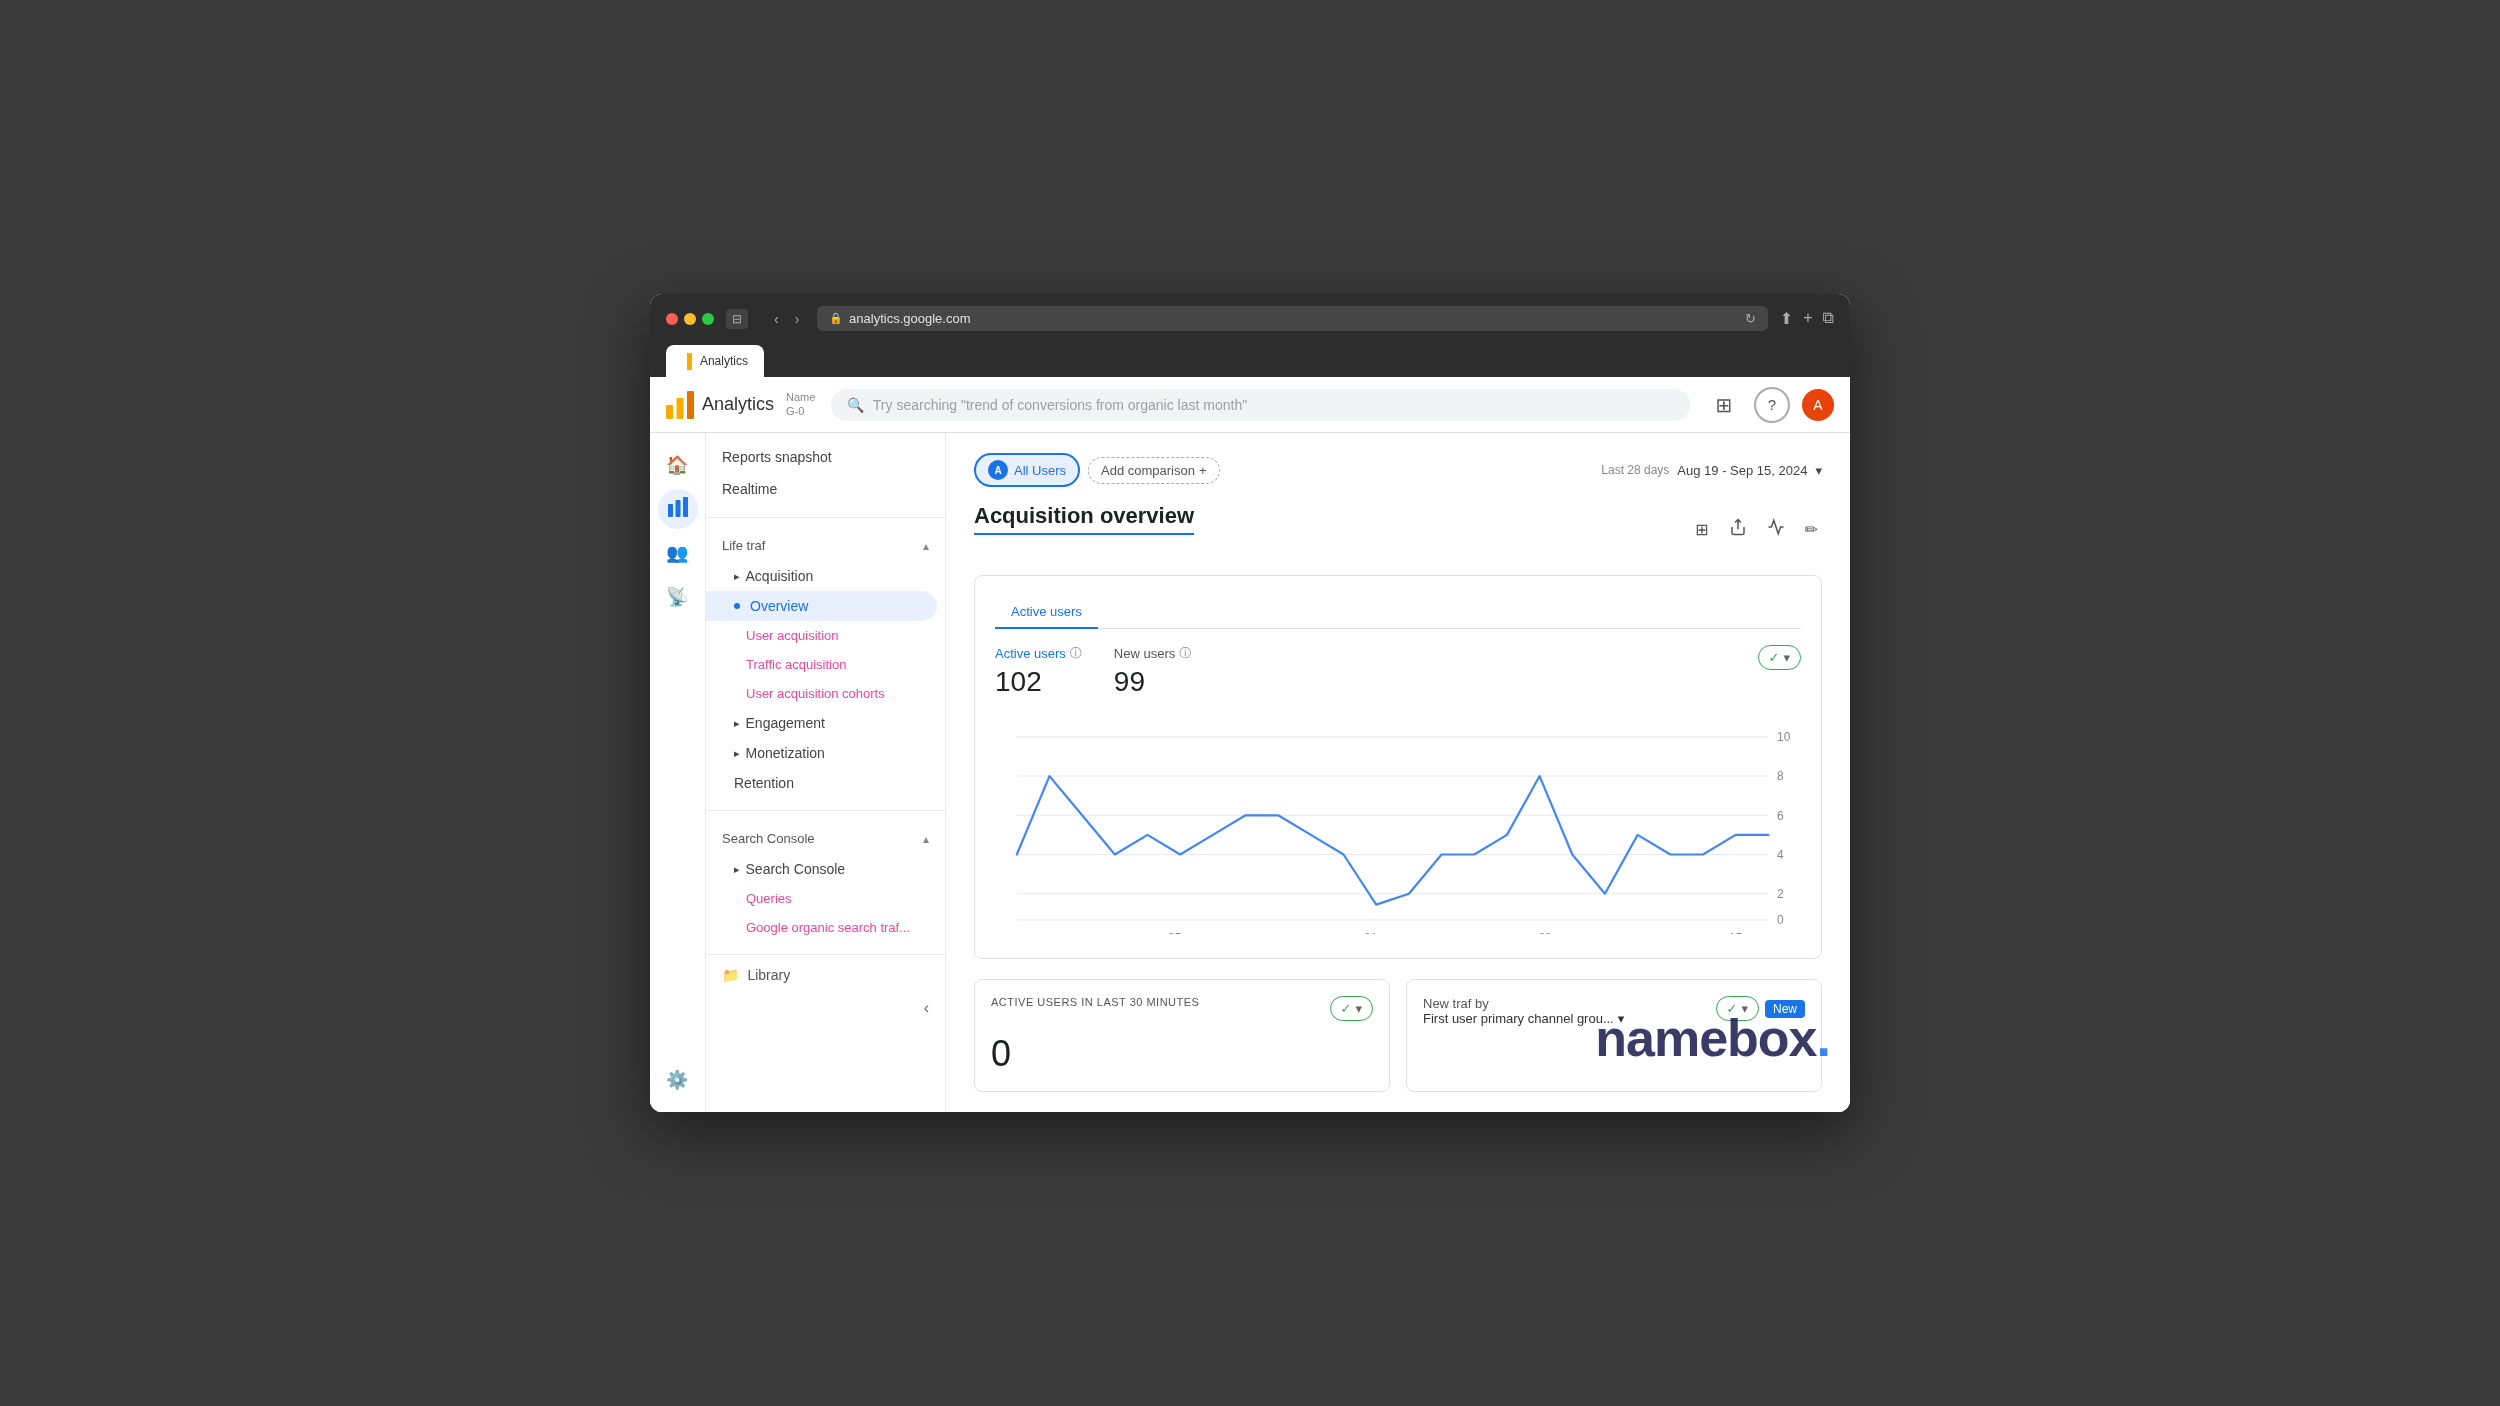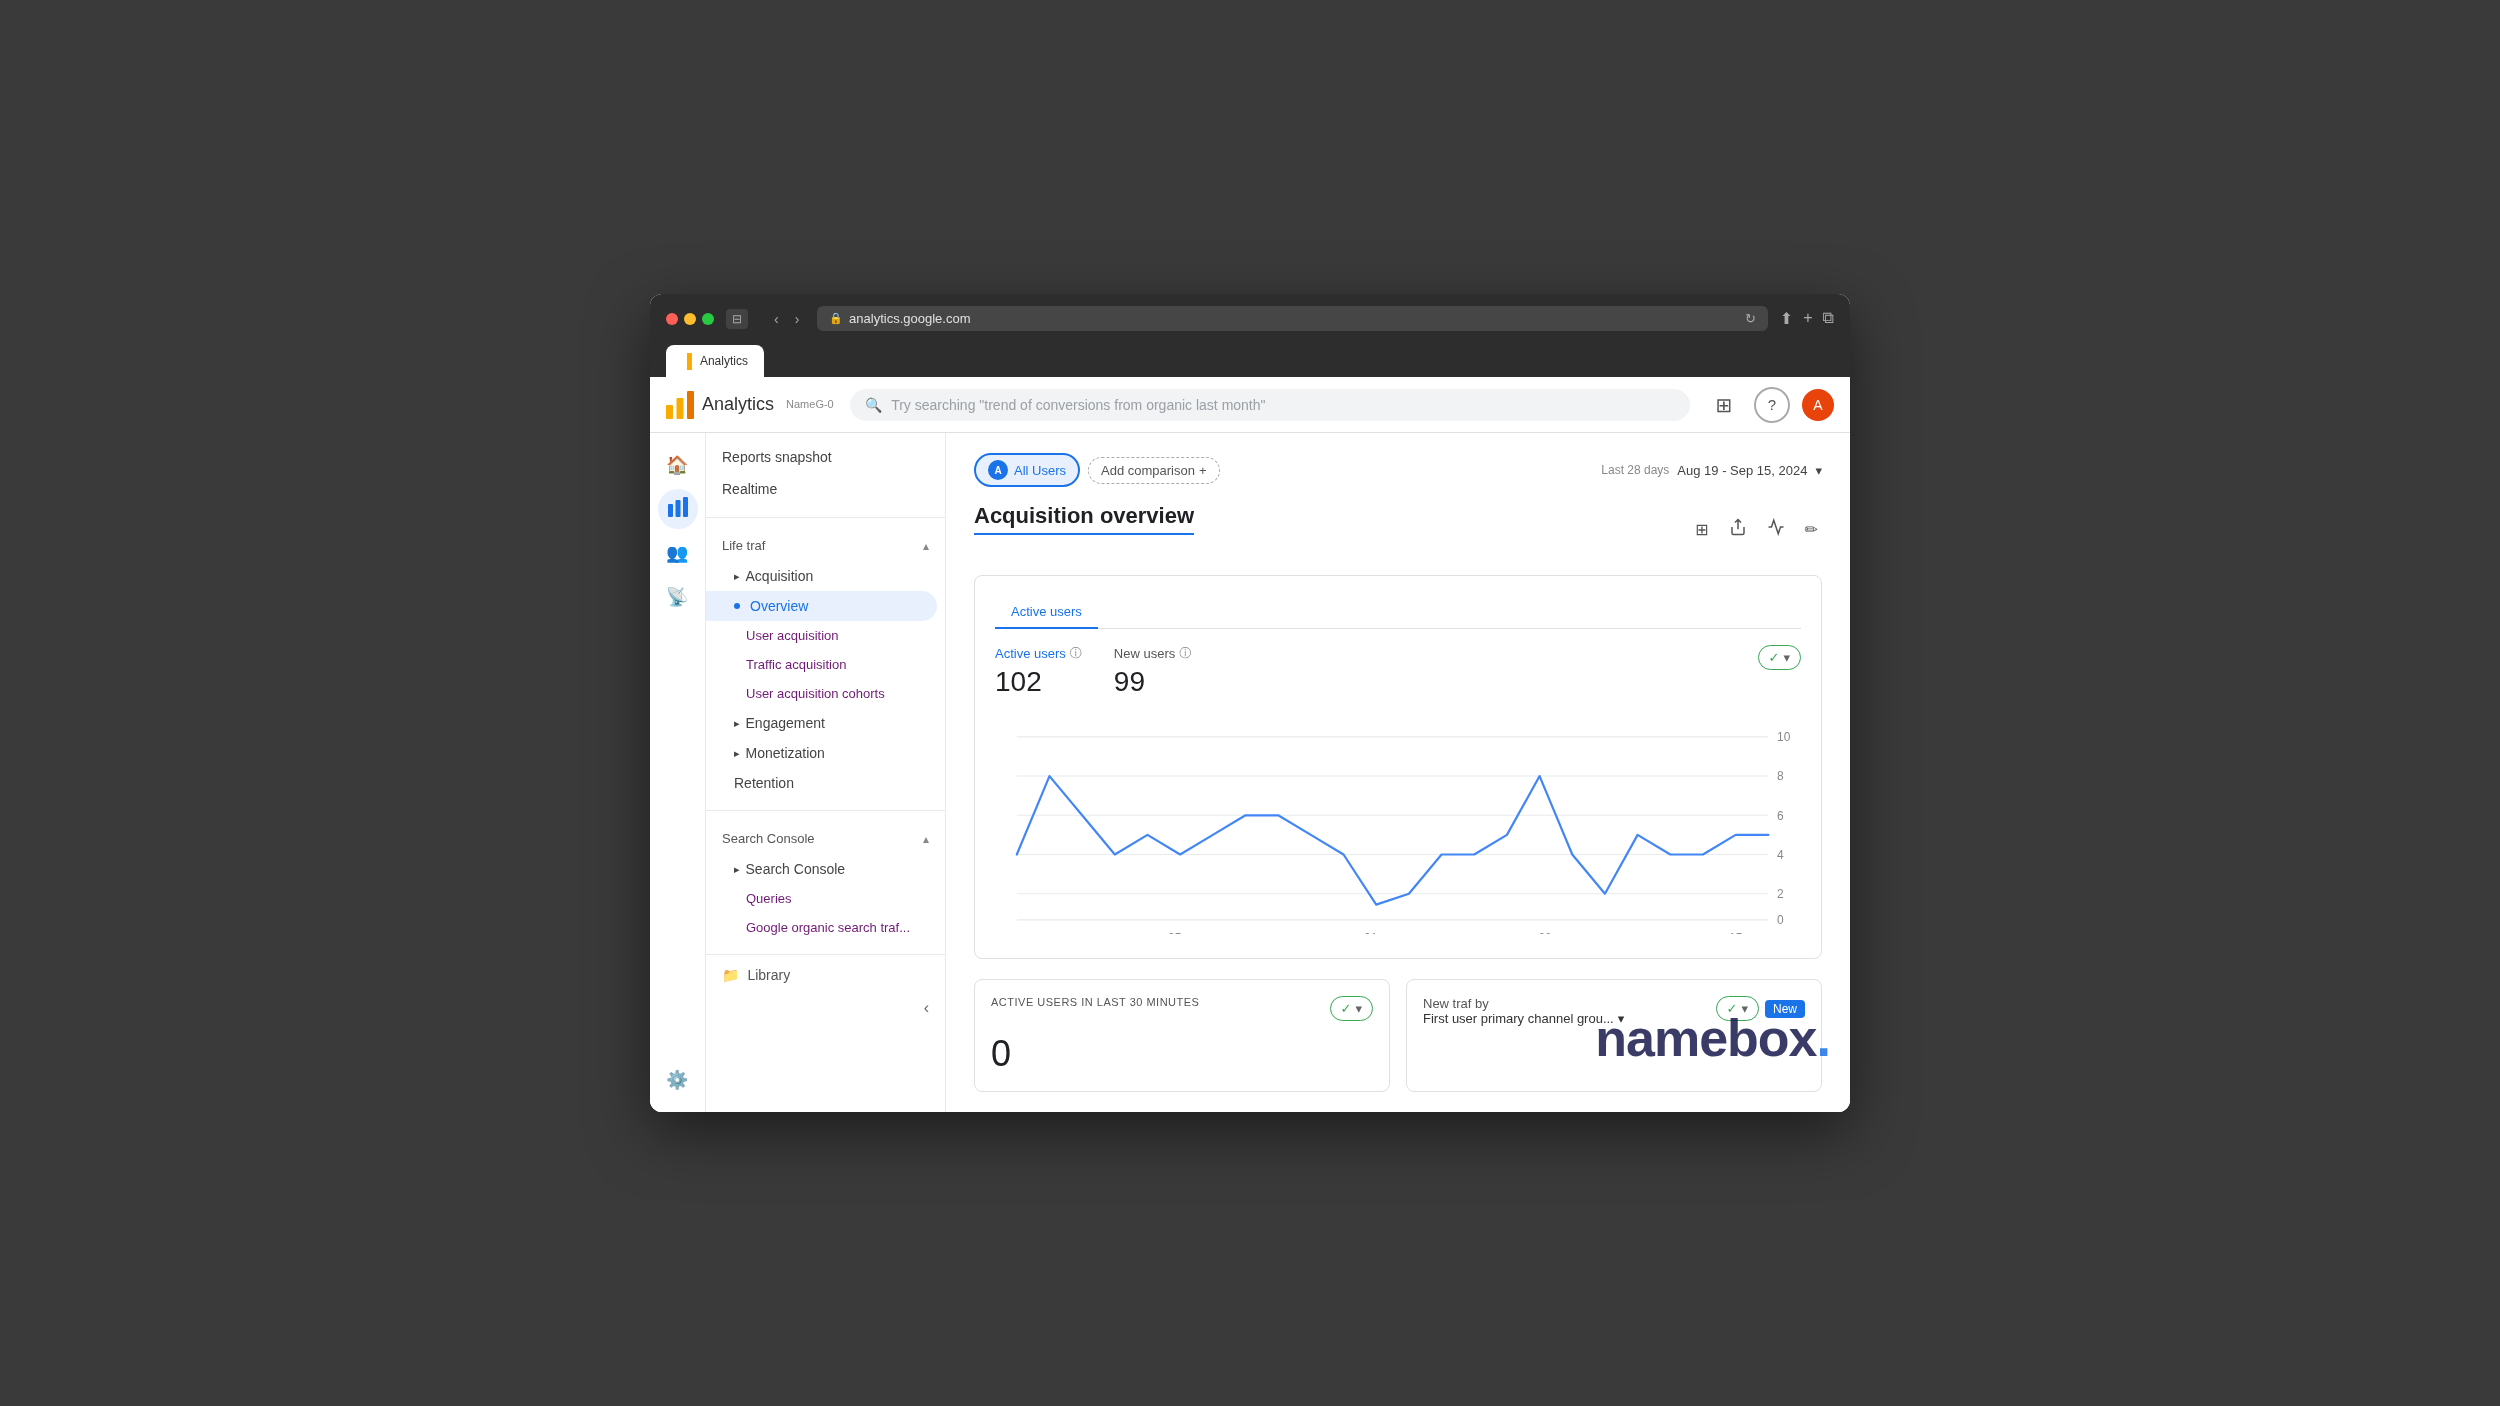--- a/index.html
+++ b/index.html
@@ -25,21 +25,21 @@
     .browser-tab { background: #fff; border-radius: 8px 8px 0 0; padding: 8px 16px; font-size: 12px; color: #333; display: flex; align-items: center; gap: 8px; }
 
     
     .app { display: flex; flex-direction: column; height: 100%; background: #fff; }
 
     
     .app-header { display: flex; align-items: center; padding: 8px 16px; border-bottom: 1px solid #e0e0e0; background: #fff; gap: 16px; min-height: 56px; }
     .logo-area { display: flex; align-items: center; gap: 8px; }
     .ga-logo { width: 28px; height: 28px; }
     .app-title { font-size: 18px; color: #333; font-weight: 400; }
-    .name-badge { display: flex; flex-direction: row; font-size: 11px; color: #666; line-height: 1.2; margin-left: 4px; }
+    .name-badge { display: flex; flex-direction: column; font-size: 11px; color: #666; line-height: 1.2; margin-left: 4px; }
     .search-bar { flex: 1; background: #f1f3f4; border-radius: 24px; display: flex; align-items: center; gap: 8px; padding: 8px 16px; color: #666; font-size: 14px; border: none; }
     .search-icon { color: #999; }
     .header-actions { display: flex; align-items: center; gap: 12px; }
     .icon-btn { background: none; border: none; cursor: pointer; color: #555; font-size: 18px; padding: 4px; border-radius: 50%; width: 36px; height: 36px; display: flex; align-items: center; justify-content: center; }
     .avatar { width: 32px; height: 32px; border-radius: 50%; background: #e8430a; color: #fff; display: flex; align-items: center; justify-content: center; font-size: 14px; font-weight: 500; }
 
     
     .app-body { display: flex; flex: 1; overflow: hidden; }
 
     
@@ -50,21 +50,21 @@
     .rail-settings { margin-top: auto; }
 
     
     .sidebar { width: 240px; background: #fff; border-right: 1px solid #e8eaed; overflow-y: auto; font-size: 14px; padding-bottom: 20px; }
     .sidebar-section { padding: 8px 0; }
     .sidebar-top-item { display: flex; align-items: center; padding: 8px 16px; cursor: pointer; color: #444; gap: 8px; }
     .section-header { display: flex; align-items: center; justify-content: space-between; padding: 8px 16px; color: #555; font-size: 13px; font-weight: 500; cursor: pointer; }
     .chevron { font-size: 12px; color: #888; }
     .nav-item { padding: 7px 16px 7px 28px; cursor: pointer; color: #444; display: flex; align-items: center; gap: 6px; }
     .nav-item.active { background: #e8f0fe; color: #1a73e8; border-radius: 0 20px 20px 0; margin-right: 8px; font-weight: 500; }
-    .nav-sub-item { padding: 7px 16px 7px 40px; cursor: pointer; color: #701a75; font-size: 13px; }
+    .nav-sub-item { padding: 7px 16px 7px 40px; cursor: pointer; color: #ec4899; font-size: 13px; }
     .sidebar-divider { height: 1px; background: #e8eaed; margin: 4px 0; }
     .library-item { display: flex; align-items: center; gap: 8px; padding: 8px 16px; cursor: pointer; color: #555; font-size: 14px; }
 
     
     .main-content { flex: 1; overflow-y: auto; background: #fff; padding: 0; }
     .content-inner { padding: 20px 28px; }
 
     
     .filter-bar { display: flex; align-items: center; justify-content: space-between; margin-bottom: 16px; }
     .filter-left { display: flex; align-items: center; gap: 8px; }

